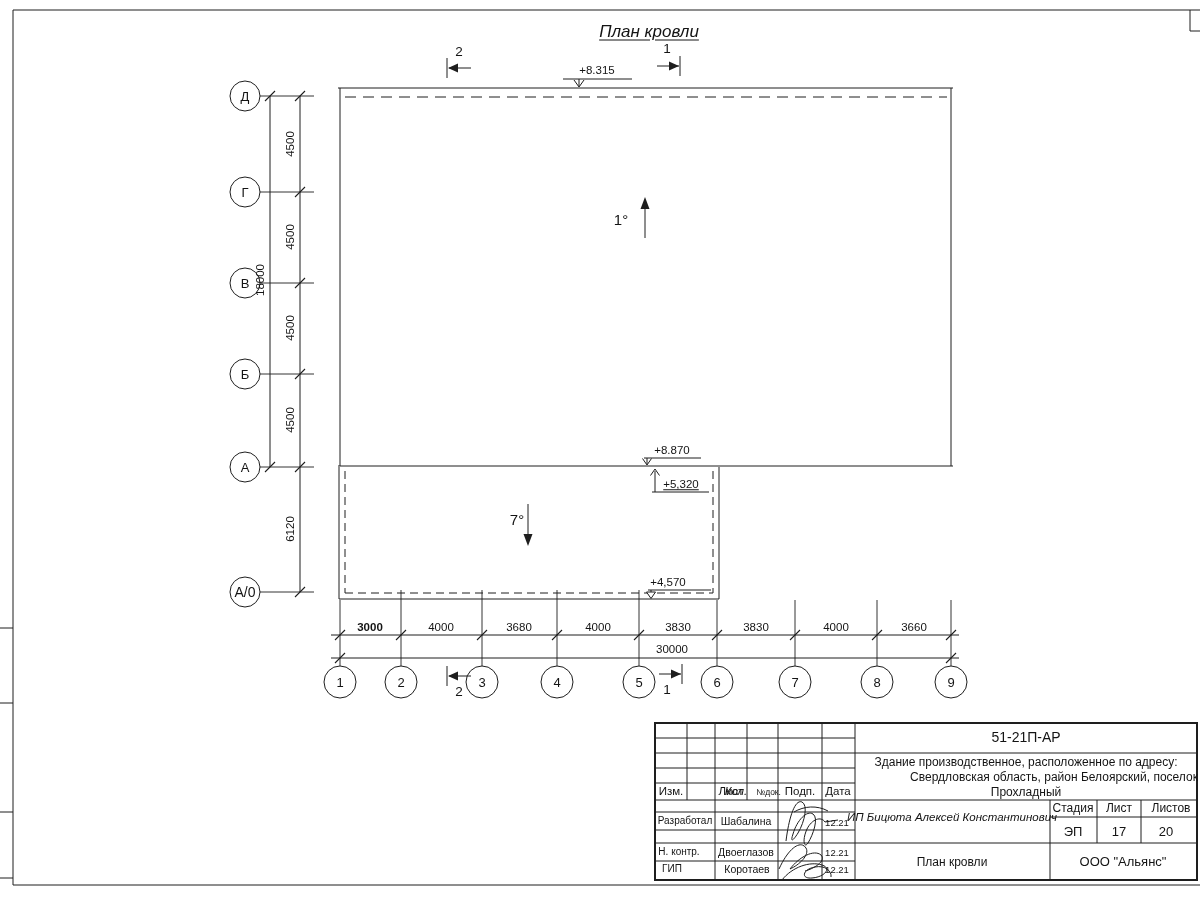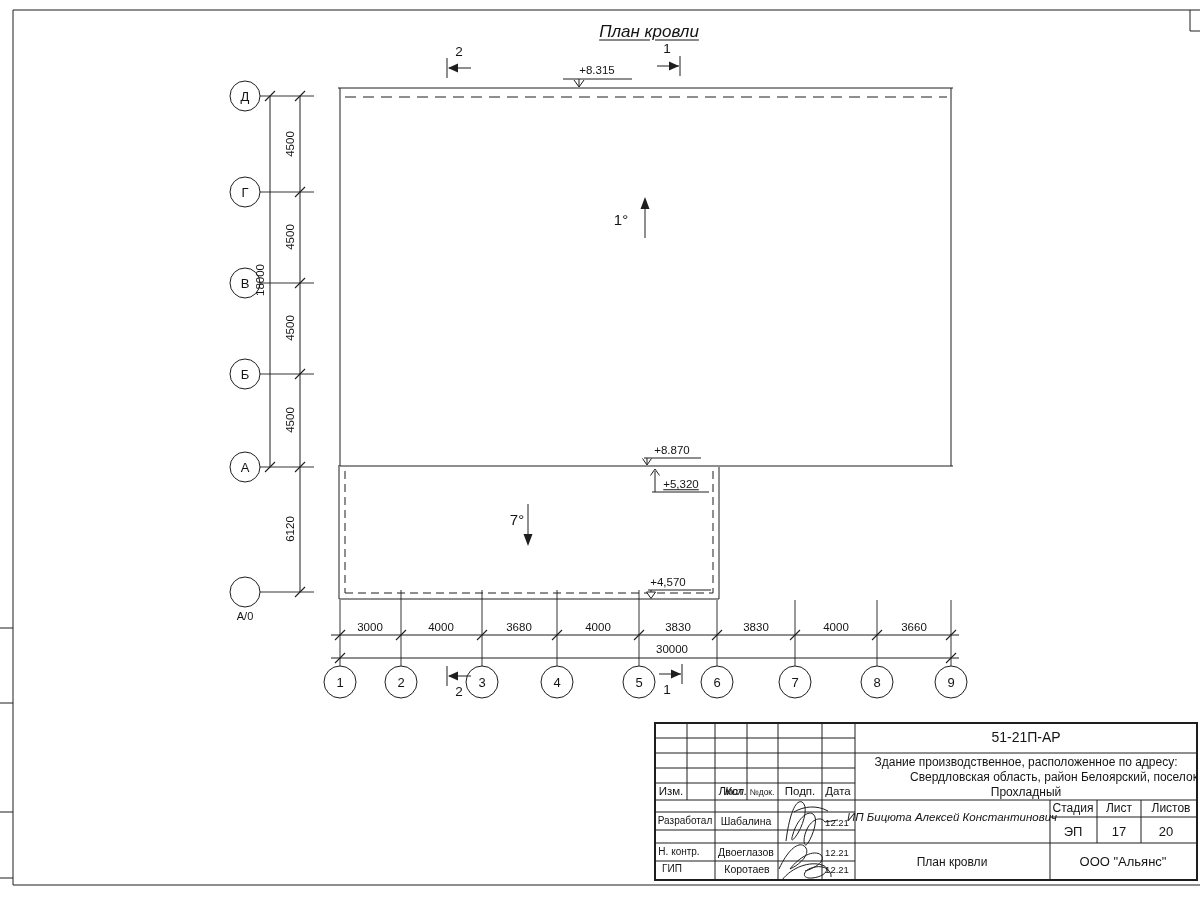--- a/index.html
+++ b/index.html
@@ -185,40 +185,40 @@
   </g>
 </svg>
 
 <div class="t it u" style="left:649px;top:31px;font-size:17px;">План кровли</div>
 
 <div class="t" style="left:245px;top:96px;font-size:13px;">Д</div>
 <div class="t" style="left:245px;top:192px;font-size:13px;">Г</div>
 <div class="t" style="left:245px;top:283px;font-size:13px;">В</div>
 <div class="t" style="left:245px;top:374px;font-size:13px;">Б</div>
 <div class="t" style="left:245px;top:467px;font-size:13px;">А</div>
-<div class="t" style="left:245px;top:592px;font-size:11px;margin-top:24px;">А/0</div>
+<div class="t" style="left:245px;top:592px;font-size:14px;">А/0</div>
 
 <div class="t" style="left:340px;top:682px;font-size:13px;">1</div>
 <div class="t" style="left:401px;top:682px;font-size:13px;">2</div>
 <div class="t" style="left:482px;top:682px;font-size:13px;">3</div>
 <div class="t" style="left:557px;top:682px;font-size:13px;">4</div>
 <div class="t" style="left:639px;top:682px;font-size:13px;">5</div>
 <div class="t" style="left:717px;top:682px;font-size:13px;">6</div>
 <div class="t" style="left:795px;top:682px;font-size:13px;">7</div>
 <div class="t" style="left:877px;top:682px;font-size:13px;">8</div>
 <div class="t" style="left:951px;top:682px;font-size:13px;">9</div>
 
 <div class="t rot" style="left:291px;top:144px;font-size:11.5px;">4500</div>
 <div class="t rot" style="left:291px;top:237px;font-size:11.5px;">4500</div>
 <div class="t rot" style="left:291px;top:328px;font-size:11.5px;">4500</div>
 <div class="t rot" style="left:291px;top:420px;font-size:11.5px;">4500</div>
 <div class="t rot" style="left:291px;top:529px;font-size:11.5px;">6120</div>
 <div class="t rot" style="left:261px;top:280px;font-size:11.5px;">18000</div>
 
-<div class="t" style="left:370px;top:628px;font-size:11.5px;">3000</div>
+<div class="t" style="left:370px;top:628px;font-size:11.5px;font-weight:bold;">3000</div>
 <div class="t" style="left:441px;top:628px;font-size:11.5px;">4000</div>
 <div class="t" style="left:519px;top:628px;font-size:11.5px;">3680</div>
 <div class="t" style="left:598px;top:628px;font-size:11.5px;">4000</div>
 <div class="t" style="left:678px;top:628px;font-size:11.5px;">3830</div>
 <div class="t" style="left:756px;top:628px;font-size:11.5px;">3830</div>
 <div class="t" style="left:836px;top:628px;font-size:11.5px;">4000</div>
 <div class="t" style="left:914px;top:628px;font-size:11.5px;">3660</div>
 <div class="t" style="left:672px;top:650px;font-size:11.5px;">30000</div>
 
 <div class="t" style="left:597px;top:71px;font-size:11.5px;">+8.315</div>
@@ -235,21 +235,21 @@
 <div class="t" style="left:667px;top:690px;font-size:13.5px;">1</div>
 
 <div class="t" style="left:1026px;top:737px;font-size:14px;">51-21П-АР</div>
 <div class="t" style="left:1026px;top:762px;font-size:12px;">Здание производственное, расположенное по адресу:</div>
 <div class="t" style="left:1026px;top:777px;font-size:12px;margin-left:28px;">Свердловская область, район Белоярский, поселок</div>
 <div class="t" style="left:1026px;top:792px;font-size:12px;">Прохладный</div>
 
 <div class="t" style="left:671px;top:792px;font-size:11.5px;">Изм.</div>
 <div class="t" style="left:736px;top:792px;font-size:11.5px;font-style:italic;">Кол.</div>
 <div class="t" style="left:731px;top:792px;font-size:11.5px;">Лист</div>
-<div class="t" style="left:762px;top:792px;font-size:8.5px;">№док.</div>
+<div class="t" style="left:762px;top:792px;font-size:8.5px;padding-left:13px;">№док.</div>
 <div class="t" style="left:800px;top:792px;font-size:11.5px;">Подп.</div>
 <div class="t" style="left:838px;top:792px;font-size:11.5px;">Дата</div>
 
 <div class="t" style="left:685px;top:821px;font-size:10px;">Разработал</div>
 <div class="t" style="left:746px;top:821px;font-size:10.5px;">Шабалина</div>
 <div class="t" style="left:837px;top:823px;font-size:9.5px;">12.21</div>
 <div class="t" style="left:679px;top:852px;font-size:10px;">Н. контр.</div>
 <div class="t" style="left:746px;top:852px;font-size:10.5px;">Двоеглазов</div>
 <div class="t" style="left:837px;top:853px;font-size:9.5px;">12.21</div>
 <div class="t" style="left:672px;top:869px;font-size:10px;">ГИП</div>

